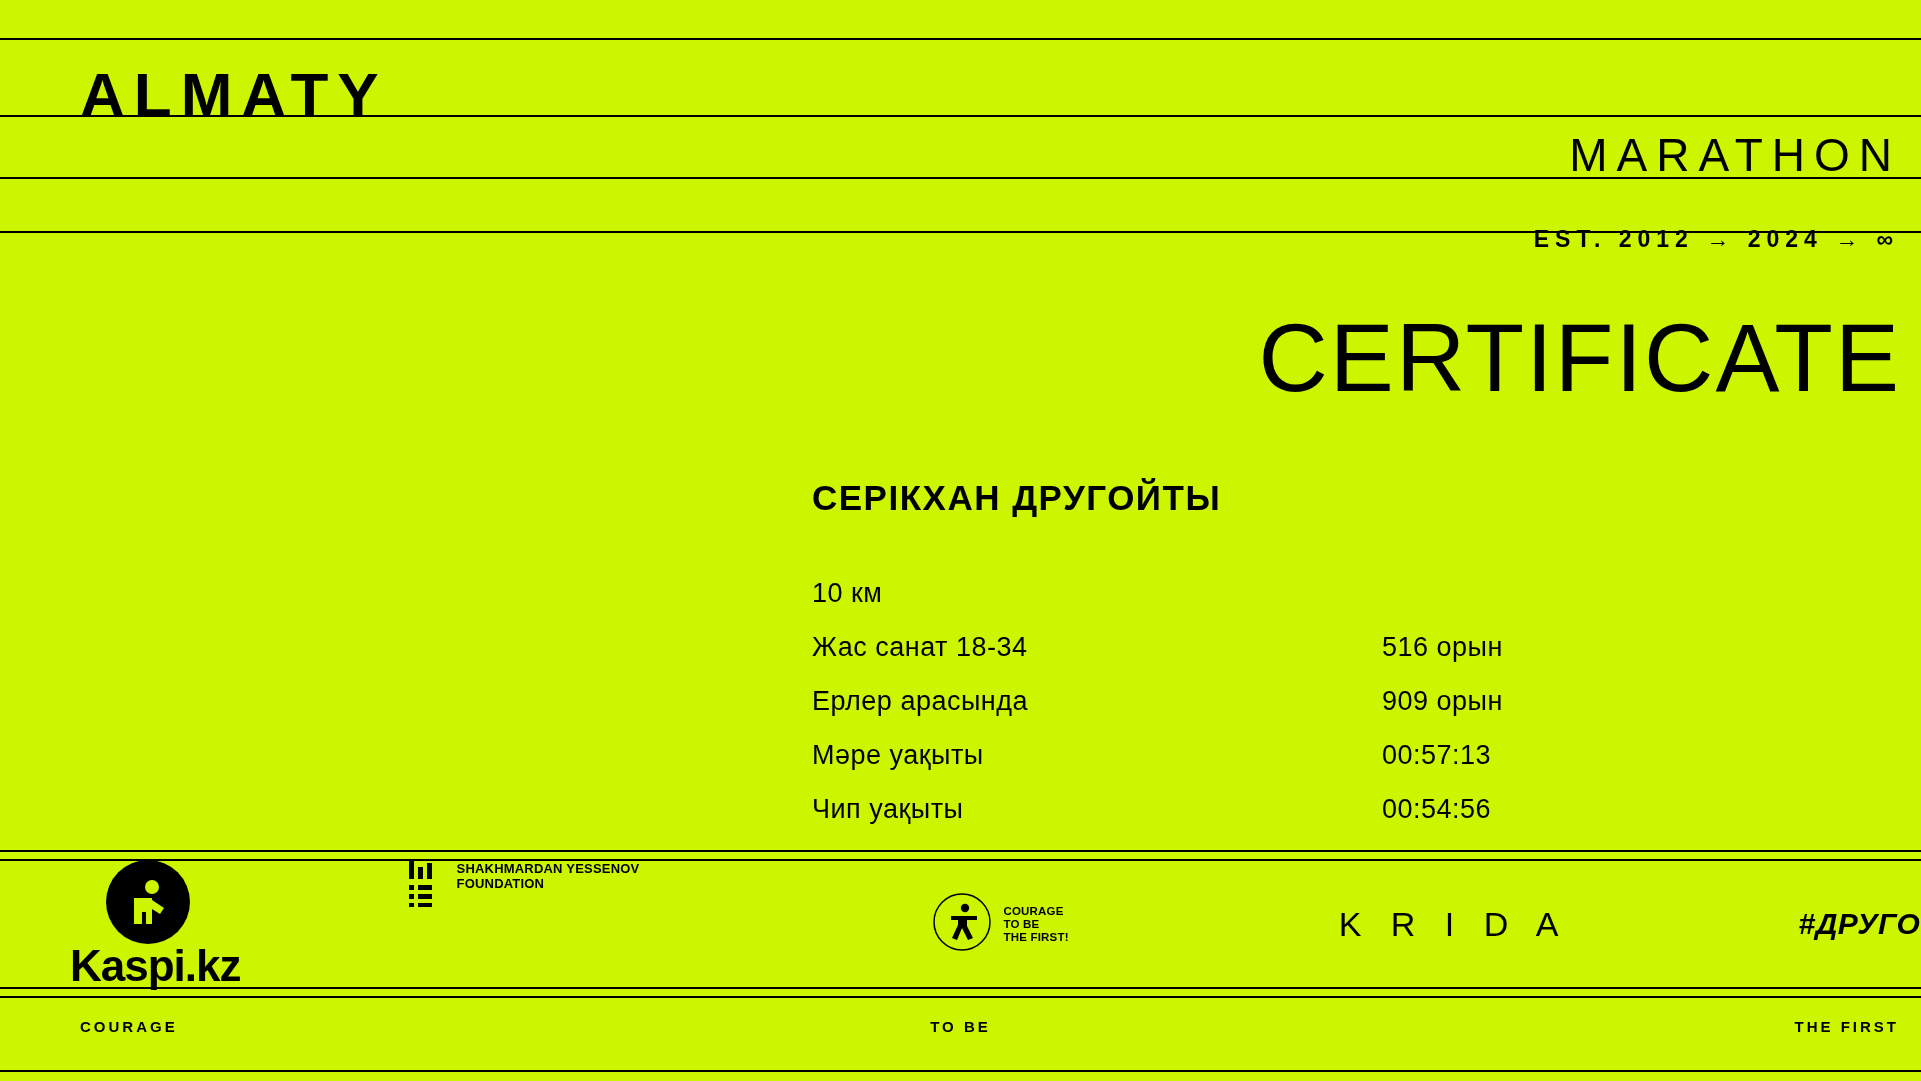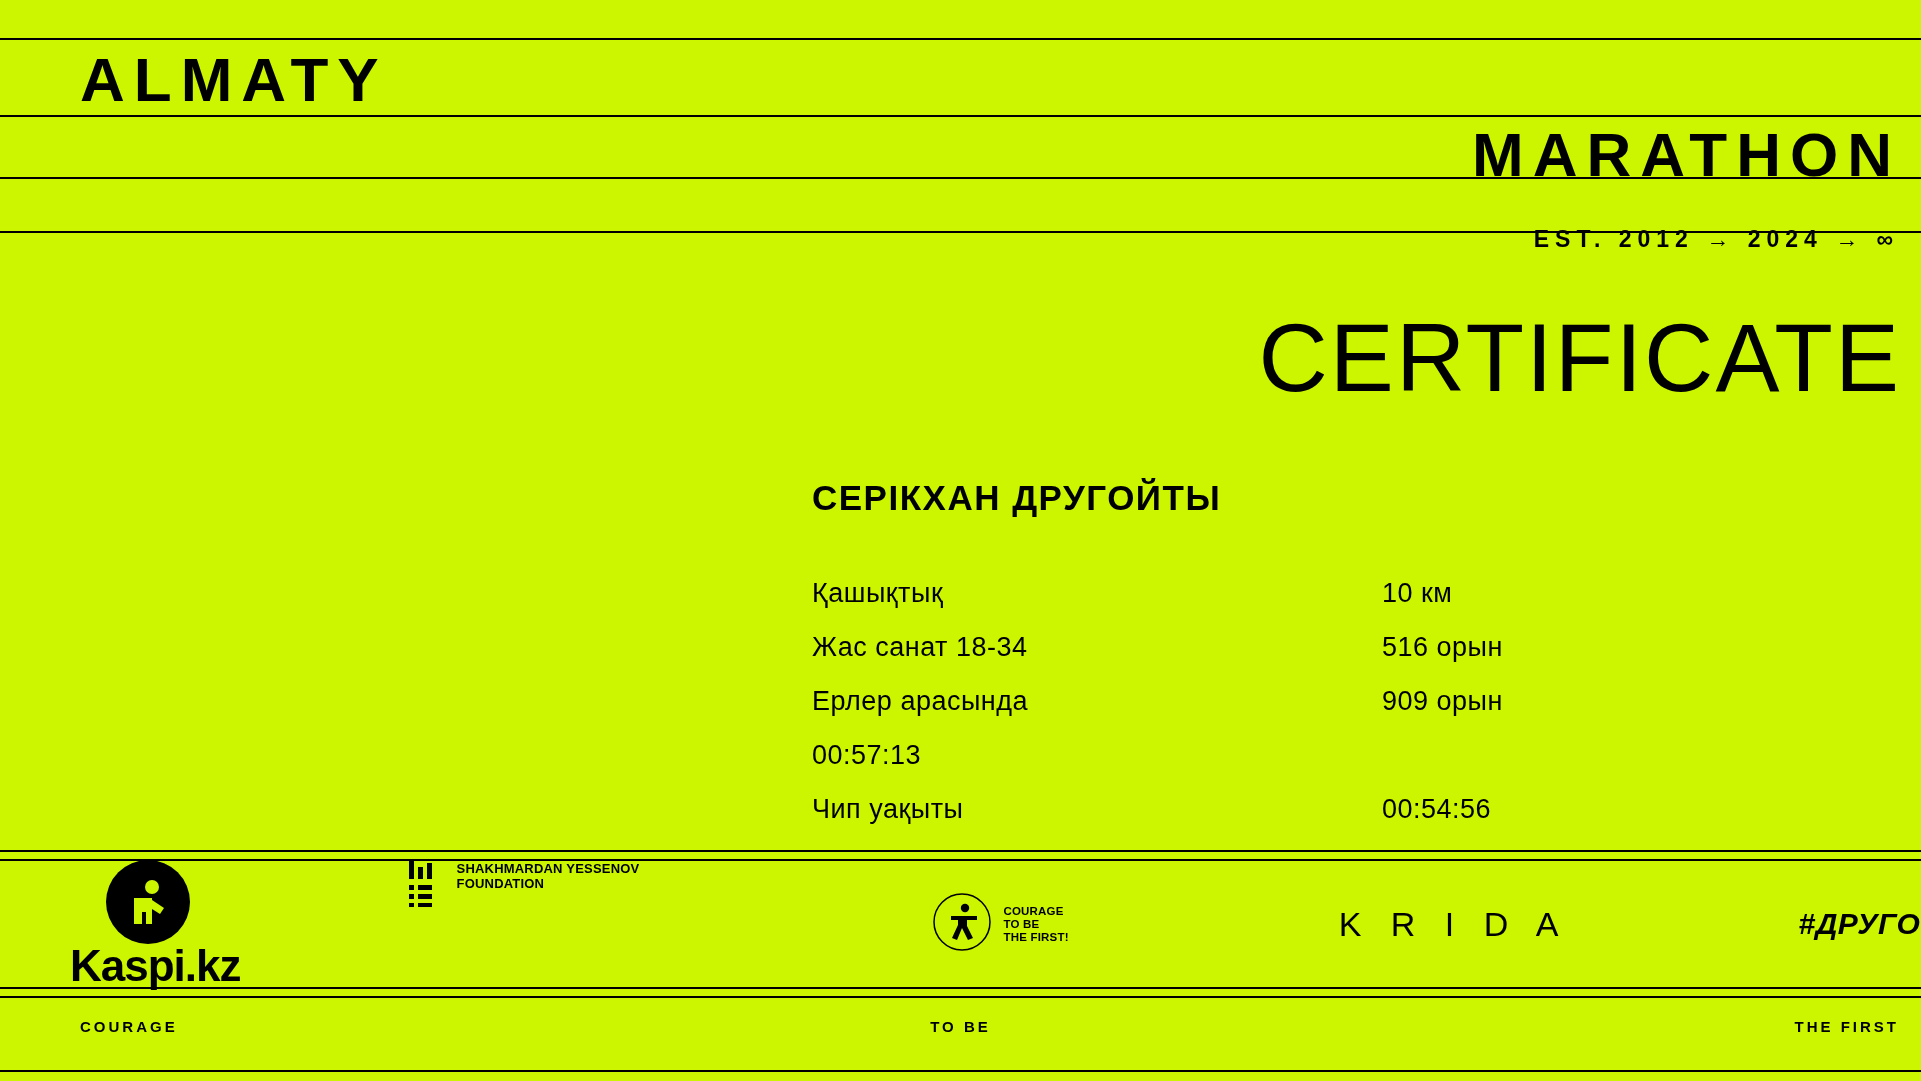--- a/index.html
+++ b/index.html
@@ -37,33 +37,33 @@
   .rule.r5 { top: 850px; }
   .rule.r6 { top: 859px; }
   .rule.r7 { top: 987px; }
   .rule.r8 { top: 996px; }
   .rule.r9 { top: 1070px; }
 
   
   .almaty {
     position: absolute;
     left: 80px;
-    top: 49px;
+    top: 64px;
     font-size: 62px;
     font-weight: 700;
     letter-spacing: 9px;
     line-height: 62px;
     white-space: nowrap;
   }
   .marathon {
     position: absolute;
     right: 20px;
     top: 124px;
-    font-size: 62px;
-    font-weight: 700;
+    font-size: 46px;
+    font-weight: 400;
     letter-spacing: 9px;
     line-height: 62px;
     white-space: nowrap;
     text-align: right;
   }
   .est {
     position: absolute;
     right: 22px;
     top: 228px;
     font-size: 23px;
@@ -239,32 +239,32 @@
   <div class="almaty">ALMATY</div>
   <div class="marathon">MARATHON</div>
   <div class="est">EST. 2012 → 2024 → ∞</div>
 
   <div class="cert-title">CERTIFICATE</div>
 
   <div class="athlete-name">СЕРІКХАН ДРУГОЙТЫ</div>
 
   <div class="results">
     <div class="row">
-      <div class="label">Қашықтық</div>
       <div class="value">10 км</div>
     </div>
     <div class="row">
       <div class="label">Жас санат 18-34</div>
       <div class="value">516 орын</div>
     </div>
     <div class="row">
       <div class="label">Ерлер арасында</div>
       <div class="value">909 орын</div>
     </div>
     <div class="row">
+      <div class="label">Мәре уақыты</div>
       <div class="value">00:57:13</div>
     </div>
     <div class="row">
       <div class="label">Чип уақыты</div>
       <div class="value">00:54:56</div>
     </div>
   </div>
 
   <div class="rule r5"></div>
   <div class="rule r6"></div>

